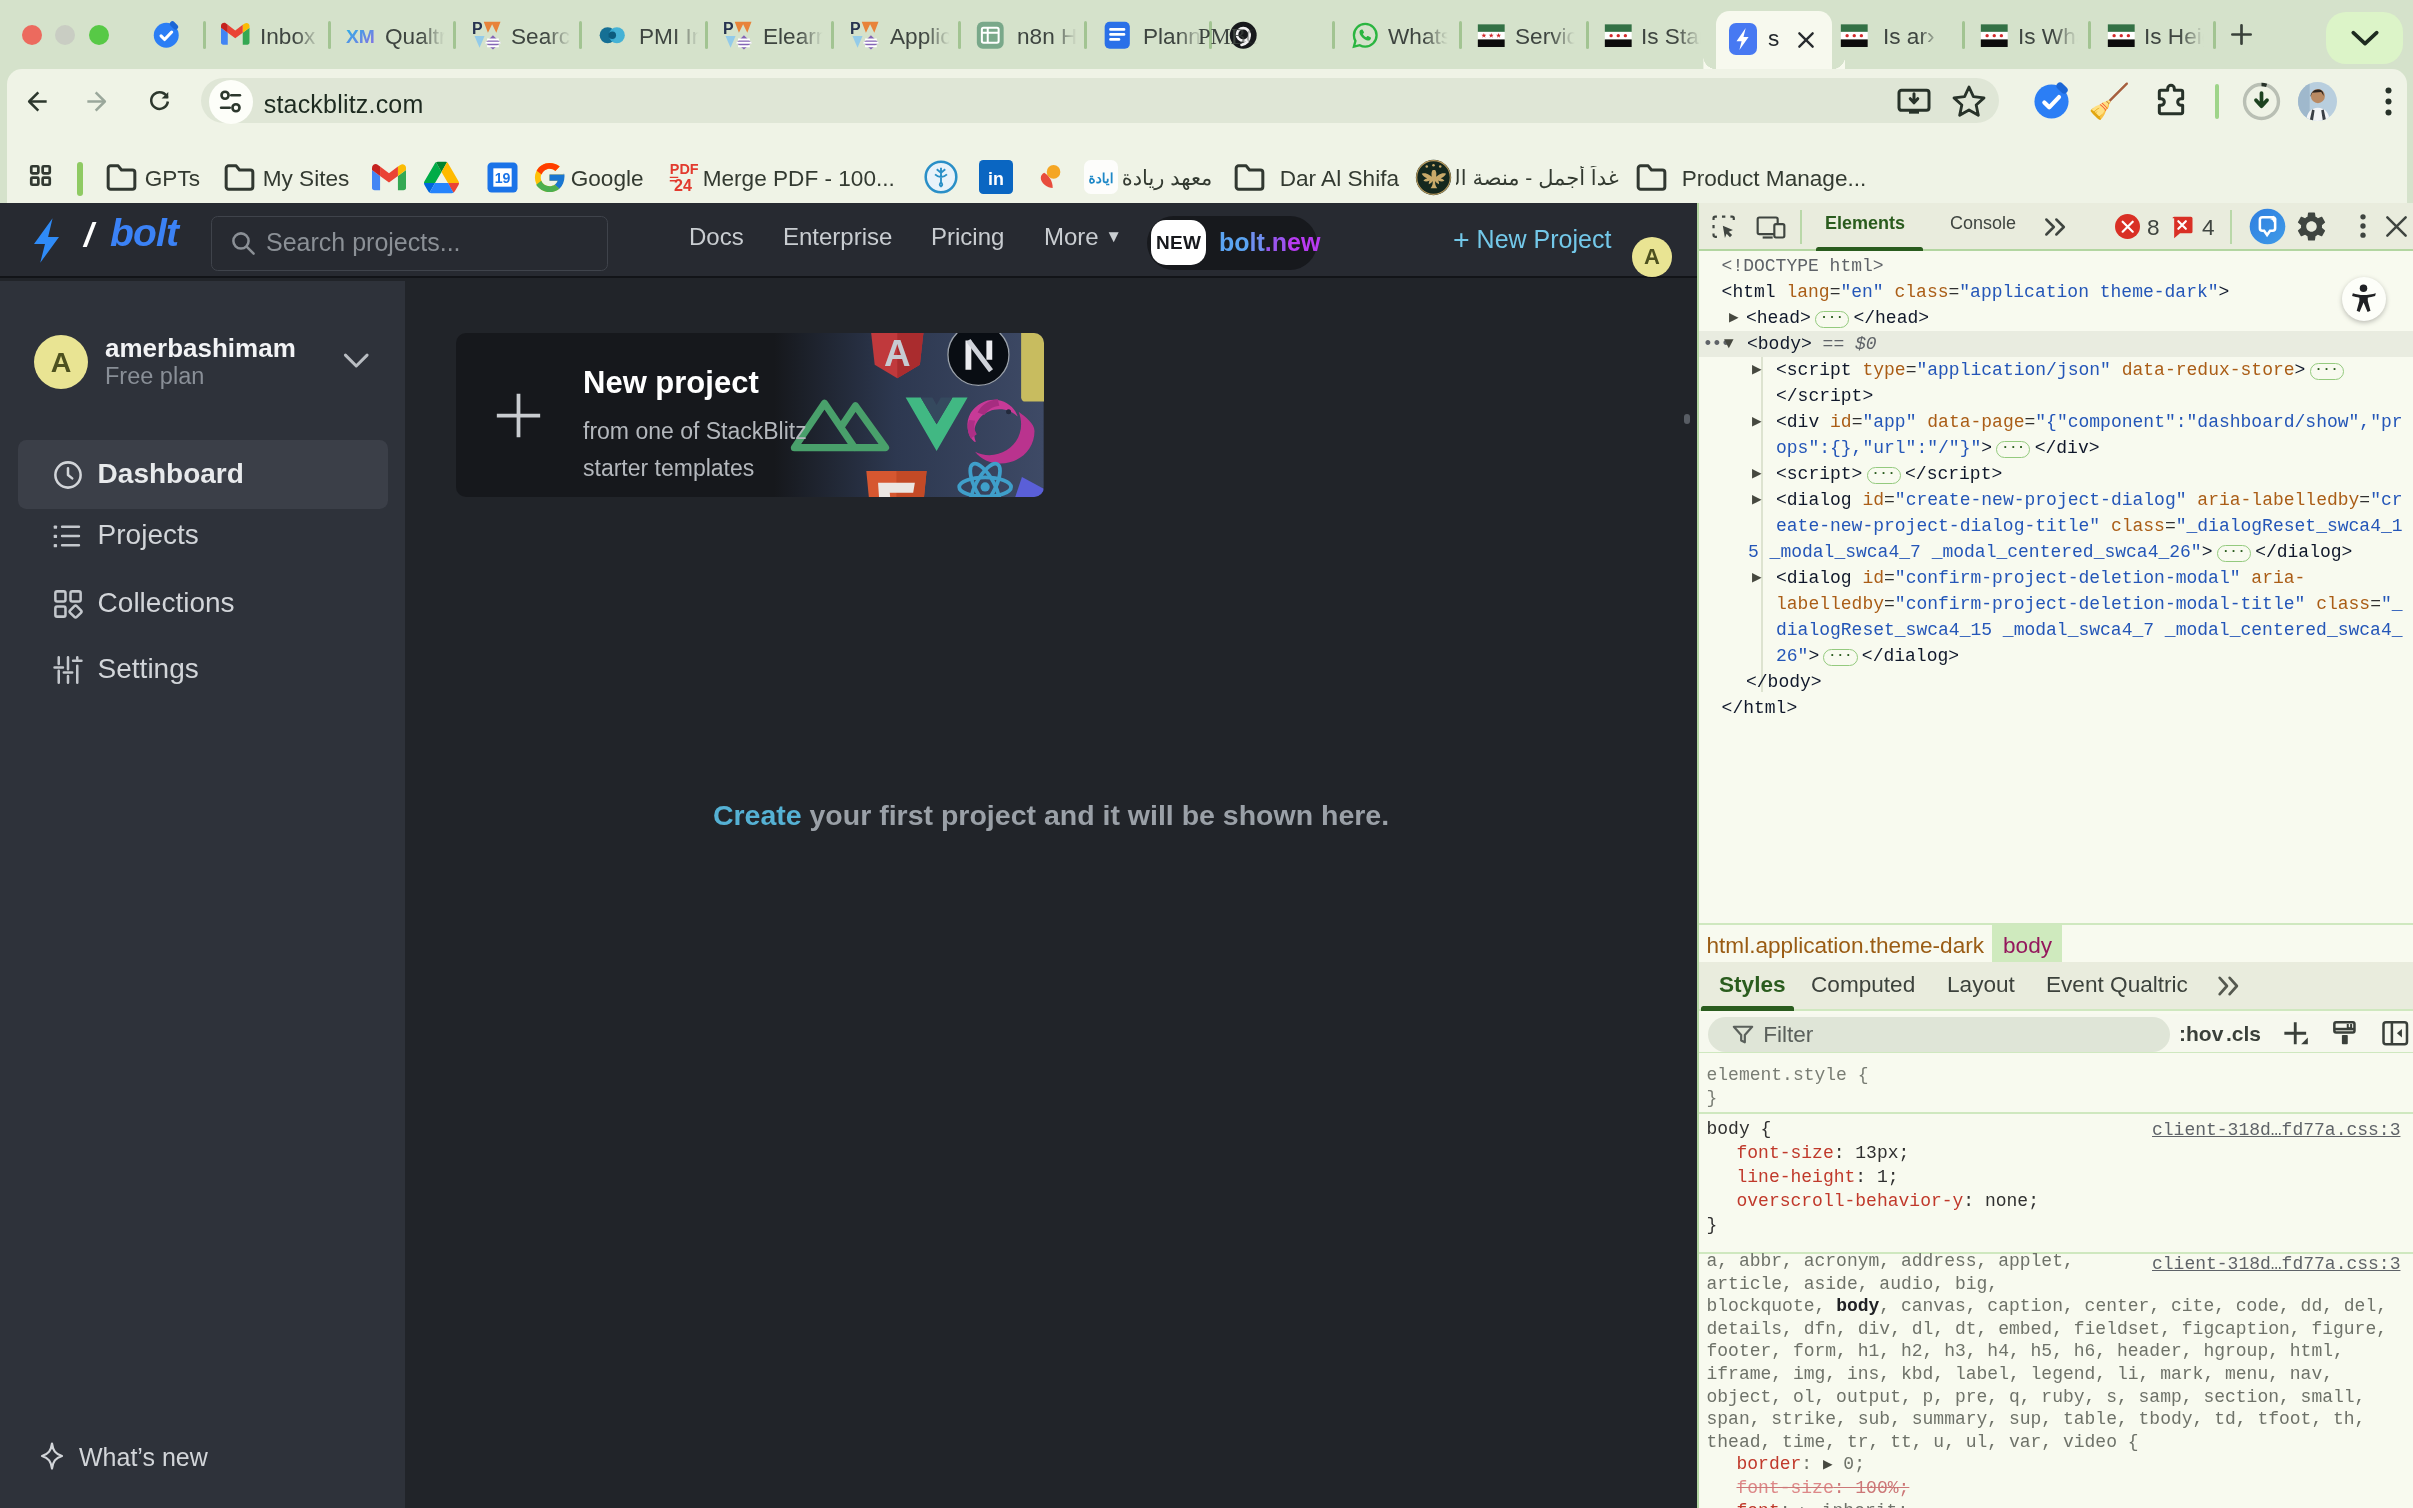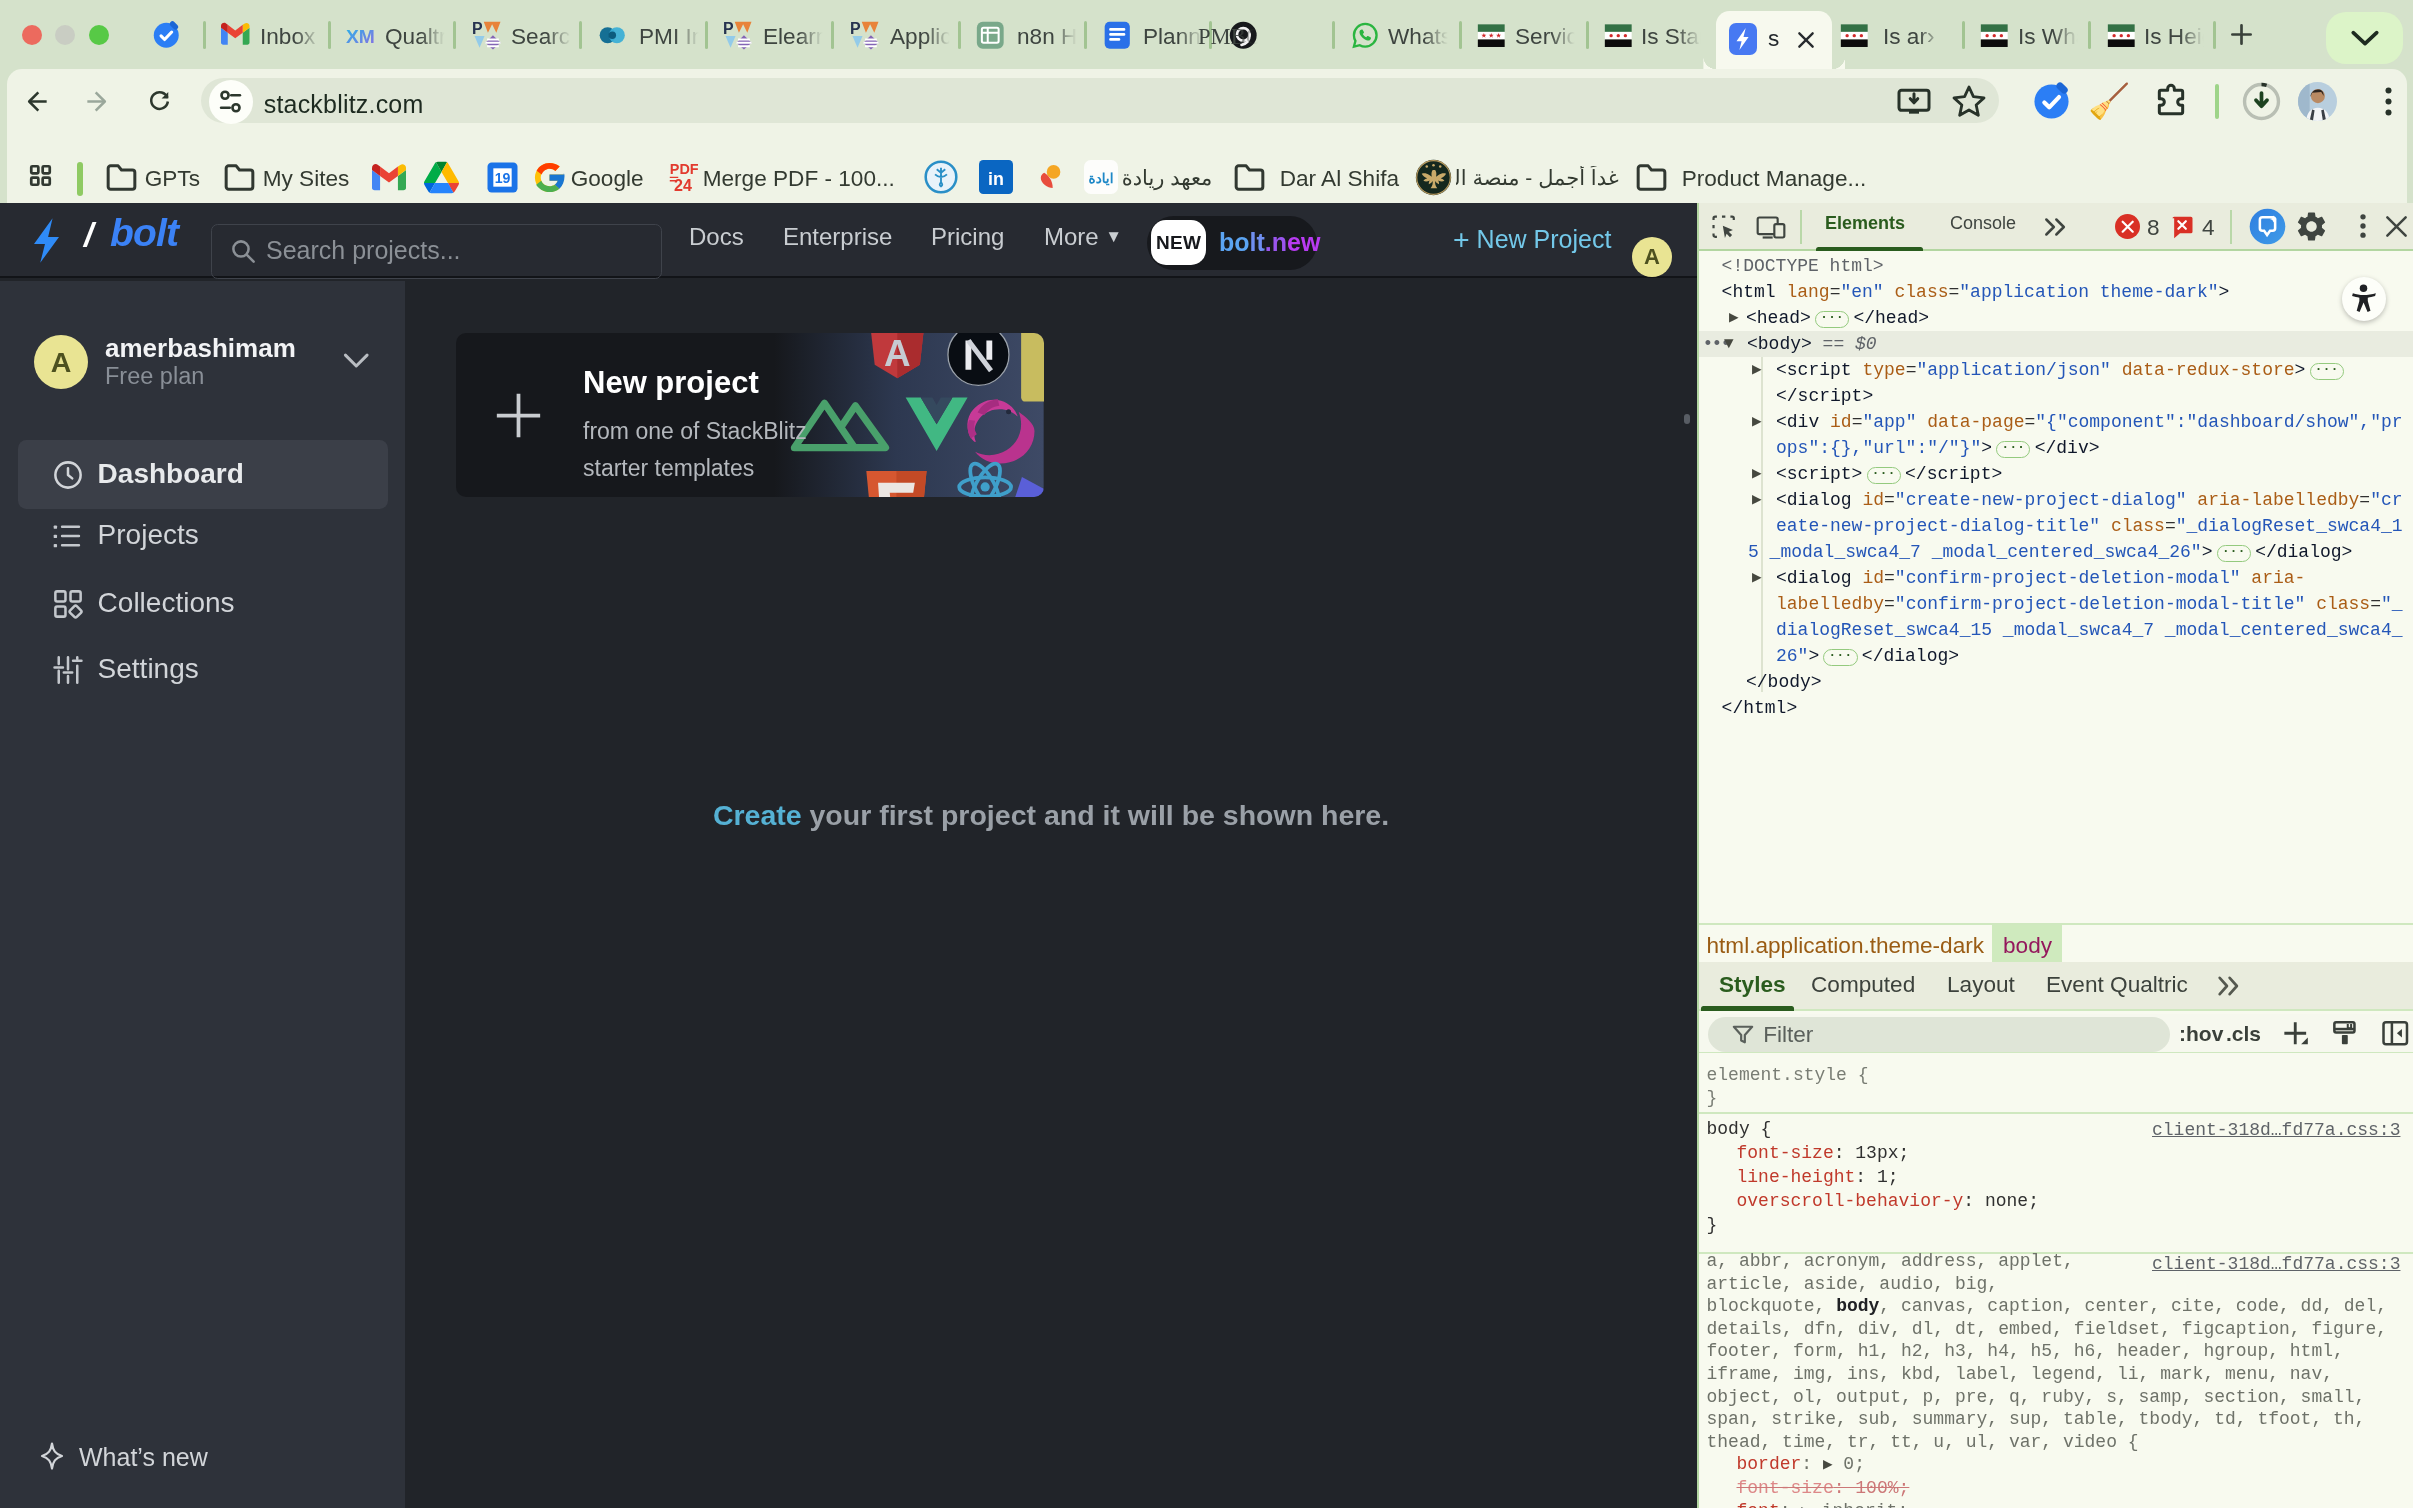--- a/index.html
+++ b/index.html
@@ -23,21 +23,21 @@
 #toolpanel { position:absolute; left:6.7px; top:69px; width:2400px; height:134px; background:#eff3e6; border-radius:15px 15px 0 0; }
 #urlbar { position:absolute; left:194px; top:9.2px; width:1798px; height:45px; border-radius:22.6px; background:#dfe6d6; }
 #sitecirc { position:absolute; left:202px; top:11px; width:44px; height:44px; border-radius:50%; background:#fdfef9; }
 #urltxt { position:absolute; left:257px; top:21px; font-size:25px; color:#1d2a20; letter-spacing:0.2px; }
 .bmtxt { position:absolute; top:97px; font-size:22.6px; color:#333a31; white-space:nowrap; }
 .ar { direction:rtl; }
 
 
 #page { position:absolute; left:0; top:203px; width:1697px; height:1306px; background:#212429; }
 #sbheader { position:absolute; left:0; top:0; width:1697px; height:75px; background:#272a31; border-bottom:2.5px solid #121418; }
-#sbsearch { position:absolute; left:211px; top:12.6px; width:451px; height:55px; border:1.7px solid #3f434b; border-radius:6.7px;margin-top:8px; }
+#sbsearch { position:absolute; left:211px; top:12.6px; width:397px; height:55px; border:1.7px solid #3f434b; border-radius:6.7px; }
 #sbsearch span { position:absolute; left:54px; top:11.7px; font-size:25px; color:#8b9096; }
 .hnav { position:absolute; top:20px; font-size:24px; color:#c9cdd1; }
 #boltpill { position:absolute; left:1147px; top:12.6px; width:170px; height:54px; background:#17191d; border-radius:27px; }
 #newbadge { position:absolute; left:4.2px; top:4.2px; width:55px; height:45px; background:#fff; border-radius:15px; color:#17191d; font-size:19px; font-weight:bold; text-align:center; line-height:45px; letter-spacing:0.4px; }
 #boltnew { position:absolute; left:72px; top:12.6px; font-size:25px; font-weight:bold; }
 #newproj { position:absolute; left:1453px; top:19px; font-size:25px; color:#73c8e9; }
 #hava { position:absolute; left:1632px; top:34px; width:40px; height:40px; border-radius:50%; background:#e9e493; color:#4d511f; font-size:22px; font-weight:bold; text-align:center; line-height:40px; }
 #sidebar { position:absolute; left:0; top:78px; width:405px; height:1228px; background:#2e323a; }
 #uava { position:absolute; left:34px; top:54px; width:54px; height:54px; border-radius:50%; background:#e9e493; color:#4d511f; font-size:28.5px; font-weight:bold; text-align:center; line-height:54px; }
 #uname { position:absolute; left:105px; top:52px; font-size:26px; font-weight:bold; color:#f2f3f5; }

